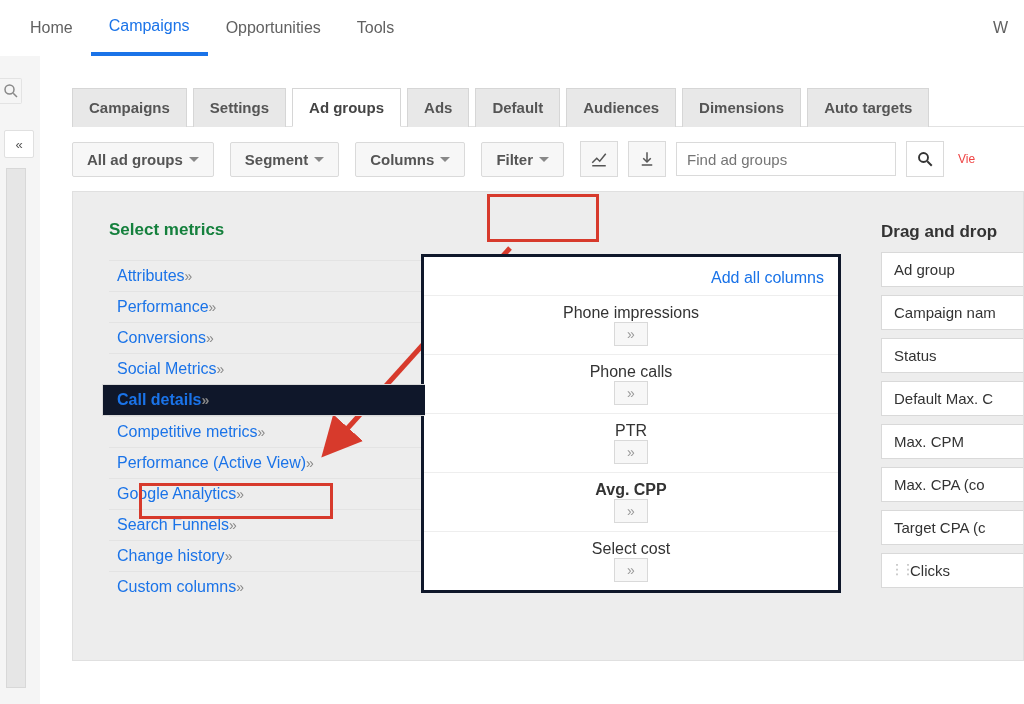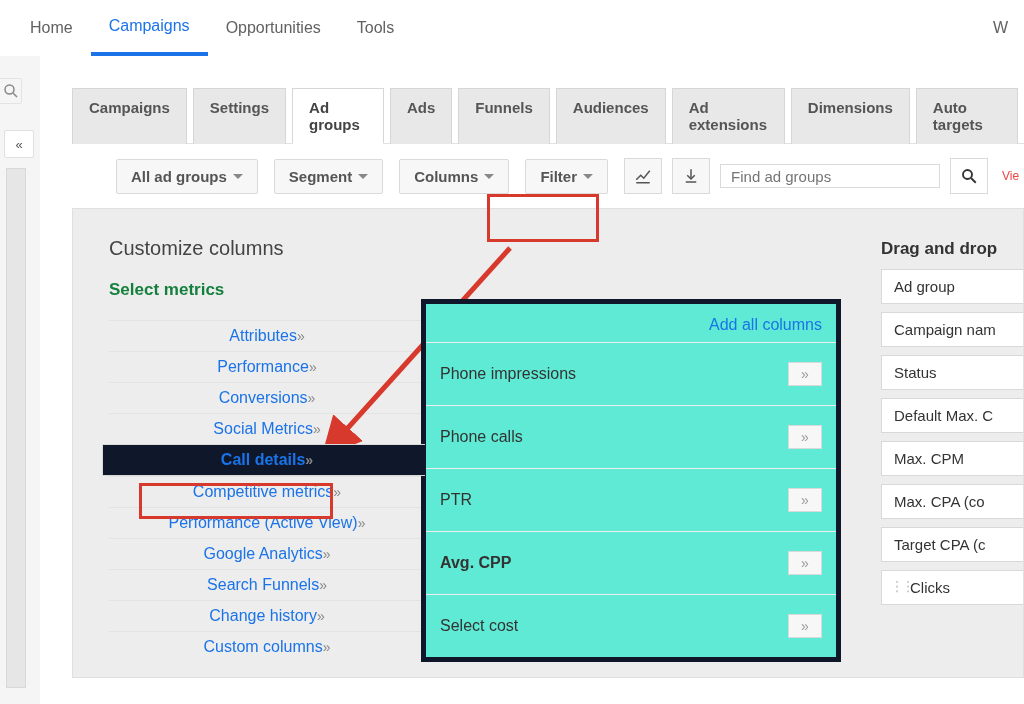--- a/index.html
+++ b/index.html
@@ -20,52 +20,52 @@
   
   .main { position: absolute; left: 40px; top: 56px; right: 0; bottom: 0; background: #fff; padding: 0 0 0 32px; }
   .page-title { font-size: 28px; color: #444; font-weight: 400; padding: 24px 0 4px 0; }
 
   
   .tabs { display: flex; margin-top: 32px; }
   .tab { background: #e8e8e8; color: #555; padding: 10px 16px; margin-right: 6px; font-size: 15px; font-weight: bold; cursor: pointer; border: 1px solid #d6d6d6; border-bottom: none; }
   .tab.active { background: #fff; color: #444; border-bottom: 1px solid #fff; position: relative; z-index: 2; }
 
   
-  .toolbar { display: flex; align-items: center; padding: 14px 0 14px 0; background: #fff; border-top: 1px solid #e2e2e2; margin-top: -1px; margin-left: 44px; }
+  .toolbar { display: flex; align-items: center; padding: 14px 0 14px 0; background: #fff; border-top: 1px solid #e2e2e2; margin-top: -1px; }
   .tb-btn { display: flex; align-items: center; gap: 6px; background: #f7f7f7; border: 1px solid #dadada; color: #555; padding: 8px 14px; margin-right: 16px; font-size: 15px; cursor: pointer; border-radius: 2px; font-weight: bold; }
   .tb-btn .tri { width: 0; height: 0; border-left: 5px solid transparent; border-right: 5px solid transparent; border-top: 5px solid #888; }
   .tb-icon { width: 38px; height: 36px; display: flex; align-items: center; justify-content: center; background: #f7f7f7; border: 1px solid #dadada; margin-right: 10px; color: #555; cursor: pointer; }
-  .tb-search { flex: 0 0 220px; display: flex; align-items: center; border: 1px solid #dadada; height: 24px; margin-right: 10px; }
+  .tb-search { flex: 0 0 220px; display: flex; align-items: center; border: 1px solid #dadada; height: 34px; margin-right: 10px; }
   .tb-search input { border: none; outline: none; width: 100%; padding: 0 10px; font-size: 15px; color: #777; }
   .tb-search-go { width: 38px; height: 36px; border: 1px solid #dadada; display: flex; align-items: center; justify-content: center; cursor: pointer; margin-right: 14px; }
   .view-link { color: #ef4444; font-size: 12px; cursor: pointer; }
 
   
   .hl-columns { position: absolute; border: 3px solid #d73a2c; pointer-events: none; }
   .hl1 { left: 487px; top: 194px; width: 112px; height: 48px; }
   .hl2 { left: 139px; top: 483px; width: 194px; height: 36px; }
 
   
   .arrow-svg { position: absolute; left: 0; top: 0; width: 1024px; height: 704px; pointer-events: none; }
 
   
   .panel { background: #ededed; border: 1px solid #e0e0e0; padding: 28px 0 0 36px; height: 470px; position: relative; overflow: hidden; }
   .panel-title { font-size: 20px; color: #444; margin-bottom: 20px; }
   .select-metrics-label { font-size: 17px; font-weight: bold; color: #15803d; margin-bottom: 20px; }
 
   .metrics-col { width: 316px; }
-  .metric-item { display: flex; align-items: center; justify-content: center; padding: 6px 8px 6px 8px; color: #1a73e8; font-size: 16px; cursor: pointer; border-top: 1px solid #e3e3e3; }
+  .metric-item { display: flex; align-items: center; justify-content: flex-start; padding: 6px 8px 6px 8px; color: #1a73e8; font-size: 16px; cursor: pointer; border-top: 1px solid #e3e3e3; }
   .metric-item:first-of-type { border-top: none; }
   .metric-item.selected { font-weight: bold; background: #0f172a; border: 1px solid #d9d9d9; border-right: none; position: relative; z-index: 3; padding-left: 14px; margin-left: -7px; }
   .metric-item .chev { color: #888; font-size: 14px; }
 
-  .columns-box { position: absolute; left: 348px; top: 62px; width: 420px; background: #5eead4; border: 5px solid #0f172a; z-index: 2; margin-top: 28px; }
+  .columns-box { position: absolute; left: 348px; top: 62px; width: 420px; background: #ffffff; border: 3px solid #0f172a; z-index: 2; }
   .add-all { text-align: right; padding: 12px 14px 8px 14px; }
   .add-all a { color: #1a73e8; font-size: 16px; text-decoration: none; cursor: pointer; }
-  .col-row { display: flex; align-items: center; justify-content: space-between; padding: 19px 14px; border-top: 1px solid #eee; }
+  .col-row { display: flex; align-items: center; justify-content: space-between; padding: 8px 14px; border-top: 1px solid #eee; flex-direction: column; }
   .col-row.first { border-top: 1px solid #eee; }
   .col-row .col-label { font-size: 16px; color: #333; }
   .col-row.bold .col-label { font-weight: bold; }
   .col-row .add-btn { width: 34px; height: 24px; border: 1px solid #d9d9d9; background: #f7f7f7; display: flex; align-items: center; justify-content: center; color: #9a9a9a; font-size: 14px; cursor: pointer; }
 
   .dragdrop { position: absolute; right: -16px; top: 30px; width: 158px; }
   .dragdrop-title { font-size: 17px; font-weight: bold; color: #333; margin-bottom: 10px; white-space: nowrap; }
   .dd-item { background: #fff; border: 1px solid #d9d9d9; padding: 8px 12px; font-size: 15px; color: #333; margin-bottom: 8px; white-space: nowrap; overflow: hidden; }
   .dd-item.drag { position: relative; padding-left: 28px; }
   .dd-item.drag::before { content: "⋮⋮"; position: absolute; left: 8px; top: 7px; color: #bbb; letter-spacing: -3px; font-size: 14px; }
@@ -94,23 +94,22 @@
   <div class="left-strip"></div>
 </div>
 
 <div class="main">
 
   <div class="tabs">
     <div class="tab">Campaigns</div>
     <div class="tab">Settings</div>
     <div class="tab active">Ad groups</div>
     <div class="tab">Ads</div>
-    <div class="tab">Funnels</div>
+    <div class="tab">Default</div>
     <div class="tab">Audiences</div>
-    <div class="tab">Ad extensions</div>
     <div class="tab">Dimensions</div>
     <div class="tab">Auto targets</div>
   </div>
 
   <div class="toolbar">
     <div class="tb-btn">
       <span>All ad groups</span>
       <span class="tri"></span>
     </div>
     <div class="tb-btn">
@@ -144,21 +143,20 @@
     <div class="tb-search-go">
       <svg class="icon" viewBox="0 0 24 24" fill="none" stroke="#333" stroke-width="2.5">
           <circle cx="10" cy="10" r="6"></circle>
           <line x1="15" y1="15" x2="21" y2="21"></line>
         </svg>
     </div>
     <span class="view-link">Vie</span>
   </div>
 
   <div class="panel">
-    <div class="panel-title">Customize columns</div>
 
     <div class="metrics-col">
       <div class="select-metrics-label">Select metrics</div>
       <div class="metric-item">
           <span>Attributes</span>
           <span class="chev">»</span>
         </div>
       <div class="metric-item">
           <span>Performance</span>
           <span class="chev">»</span>

